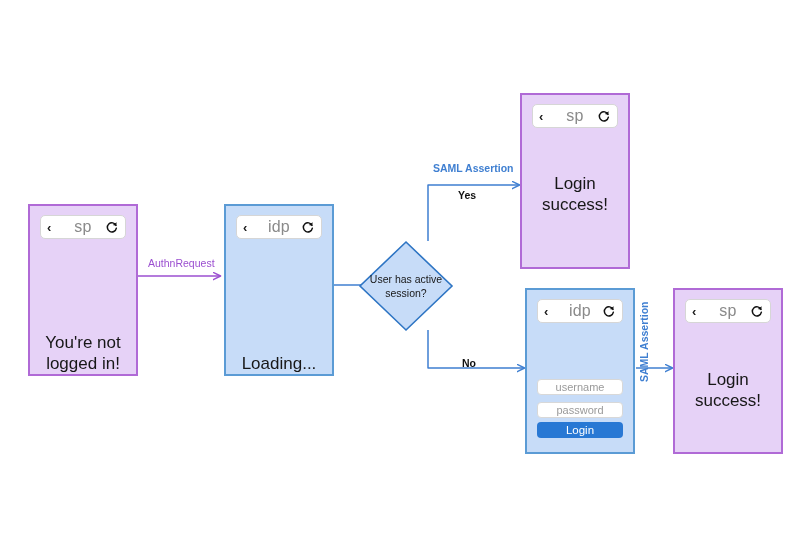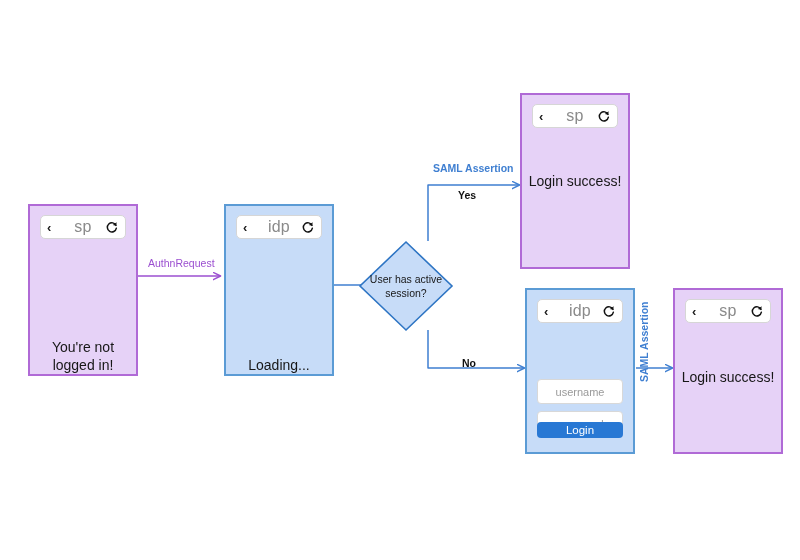--- a/index.html
+++ b/index.html
@@ -81,21 +81,21 @@
   .win-body {
     flex: 1 1 auto;
     width: 100%;
     display: flex;
     flex-direction: column;
     align-items: center;
     justify-content: flex-end;
     position: relative;
   }
   .win-text {
-    font-size: 14px;
+    font-size: 17px;
     color: #171717;
     text-align: center;
     line-height: 1.25;
   }
 
   .sso-btn {
     position: absolute;
     box-sizing: border-box;
     left: 10px;
     right: 10px;
@@ -107,21 +107,21 @@
     font-size: 11px;
     display: flex;
     align-items: center;
     justify-content: center;
   }
 
   
   .field {
     box-sizing: border-box;
     width: calc(100% - 20px);
-    height: 25px;
+    height: 16px;
     background: #ffffff;
     border: 1px solid #d8d8d8;
     border-radius: 4px;
     display: flex;
     align-items: center;
     justify-content: center;
     font-size: 11px;
     color: #9a9a9a;
   }
   .form-stack {

